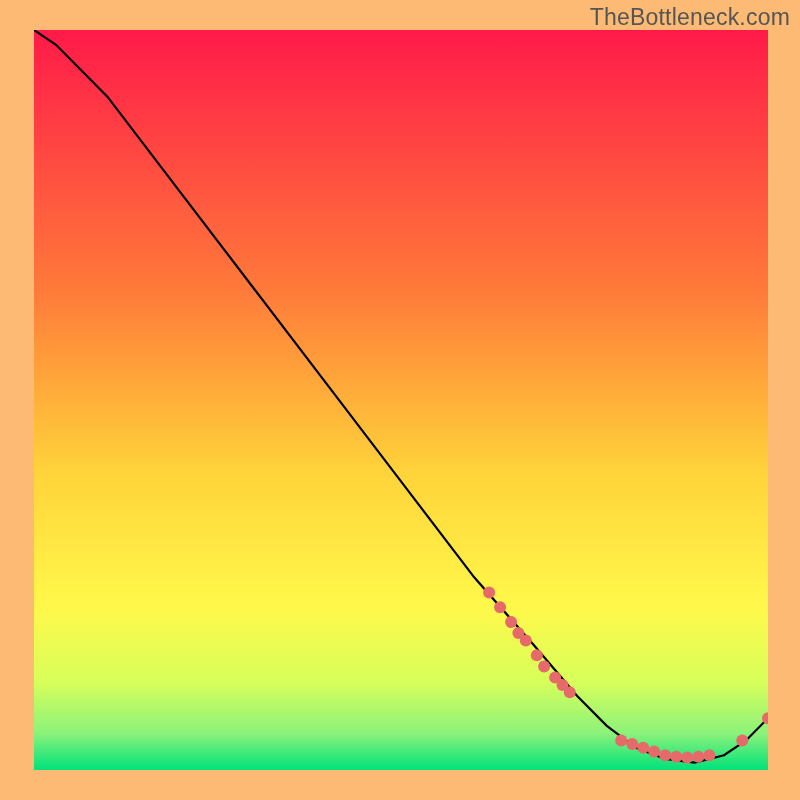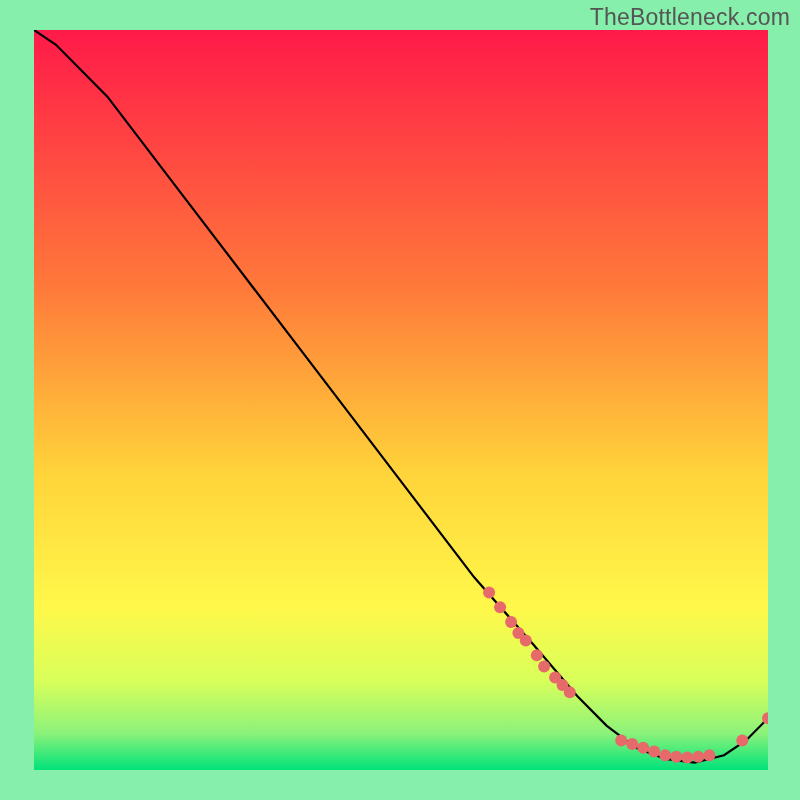--- a/index.html
+++ b/index.html
@@ -8,21 +8,21 @@
     background: #000;
     width: 800px;
     height: 800px;
     overflow: hidden;
     font-family: Arial, Helvetica, sans-serif;
   }
   .stage {
     position: relative;
     width: 800px;
     height: 800px;
-    background: #86efac;
+    background: #fdba74;
   }
   .watermark {
     position: absolute;
     top: 4px;
     right: 10px;
     color: #555;
     font-size: 23px;
     font-weight: 500;
     letter-spacing: 0.2px;
     z-index: 3;

